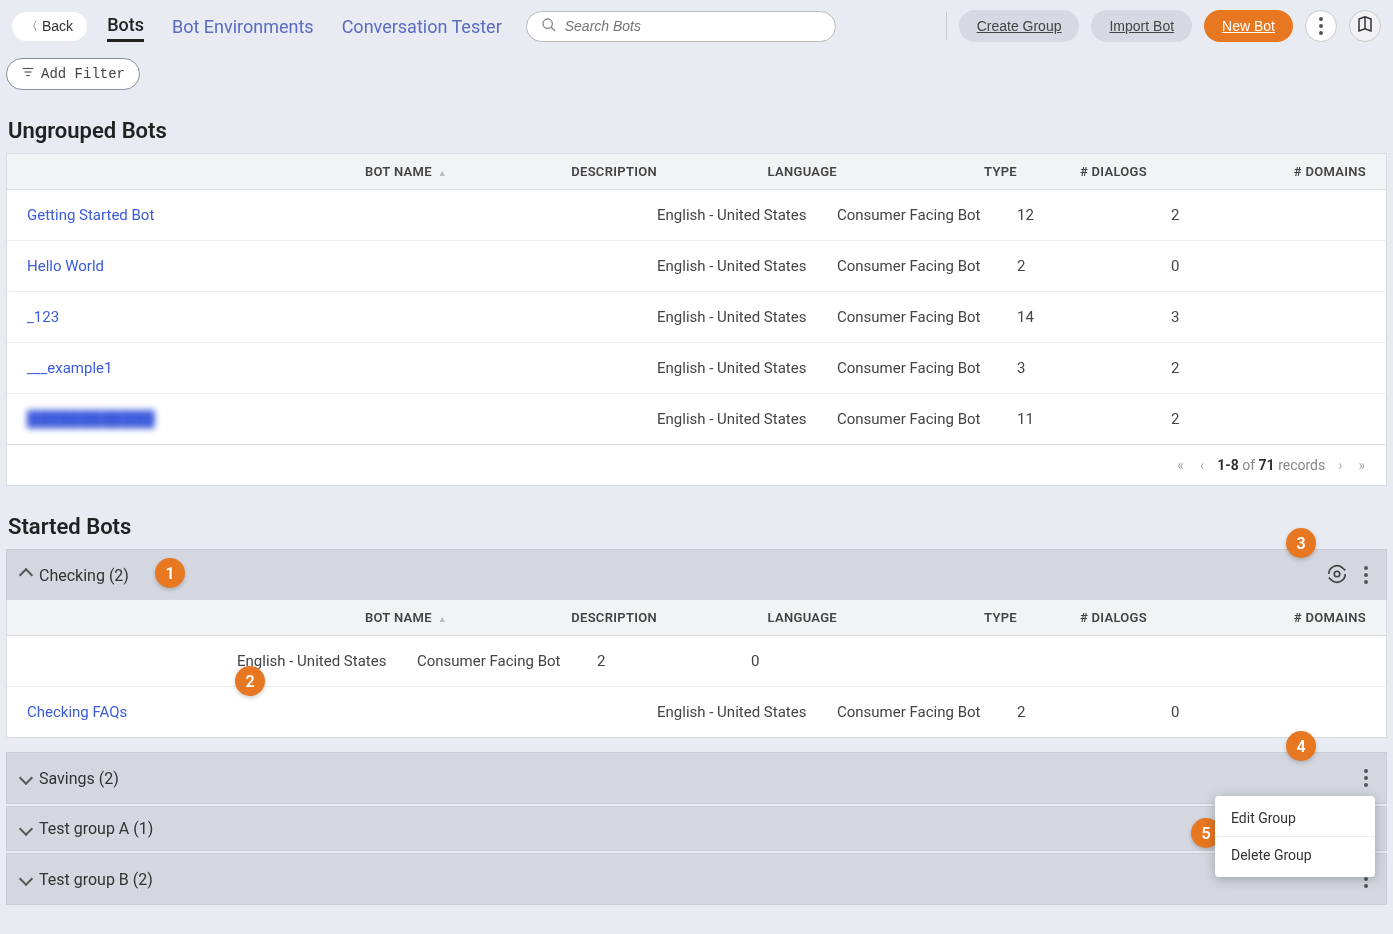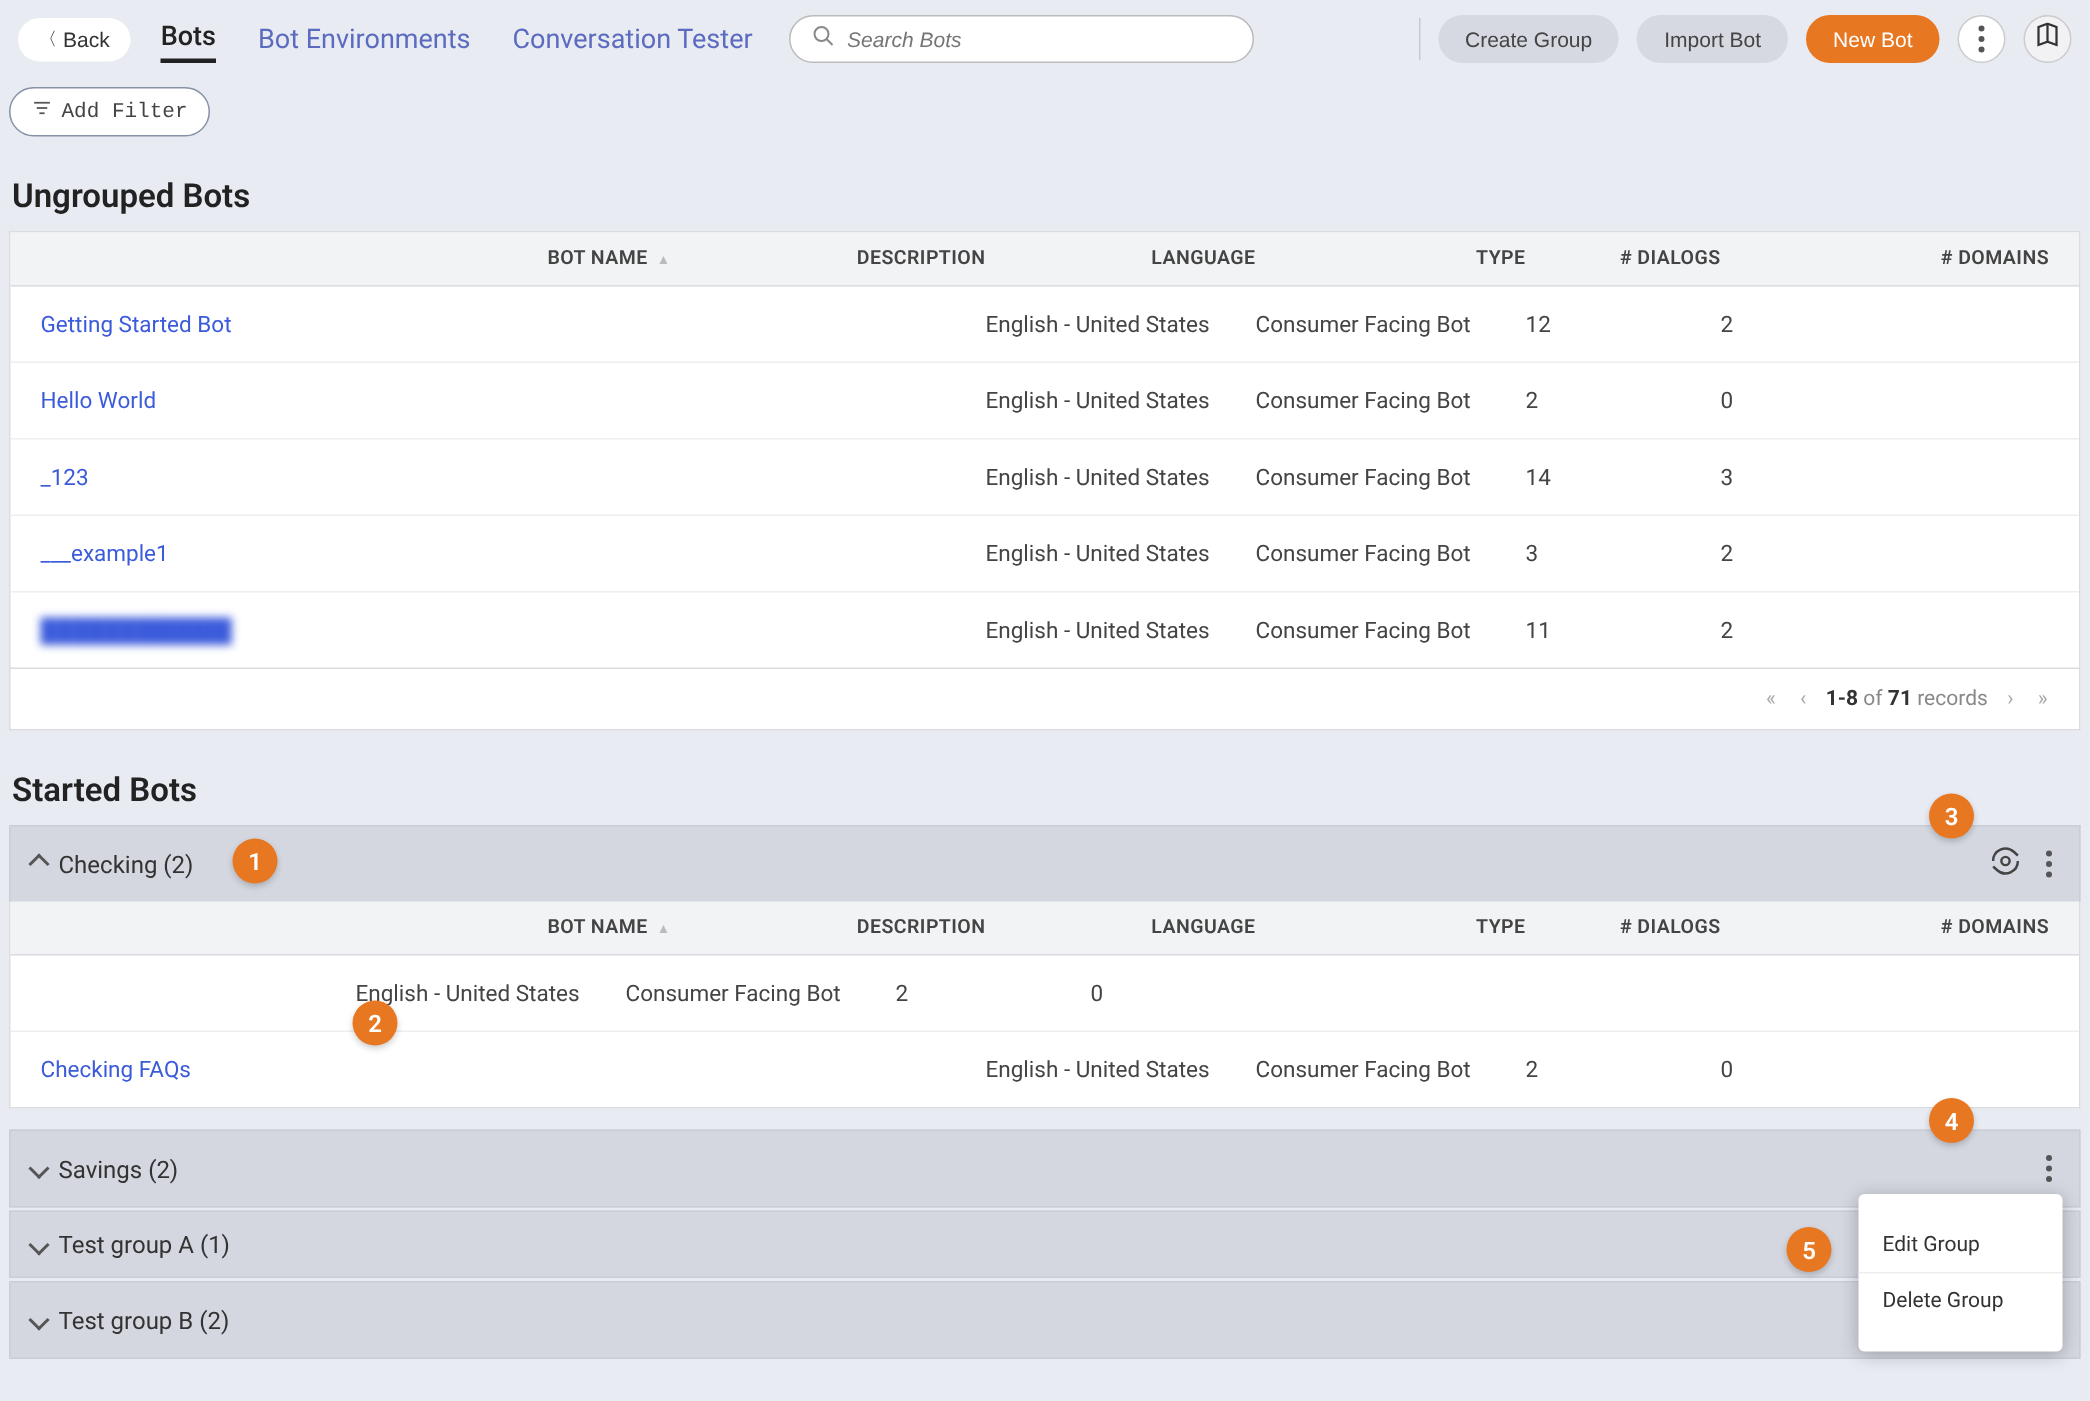--- a/index.html
+++ b/index.html
@@ -74,20 +74,21 @@
       background: #c5c9d4;
     }
     .pill-btn {
       border: none;
       border-radius: 18px;
       padding: 8px 18px;
       font-size: 14px;
       cursor: pointer;
       color: #444;
       background: #d6d9e1;
+      text-decoration: underline;
     }
     .pill-btn.primary {
       background: #e87722;
       color: #fff;
       font-weight: 500;
     }
     .icon-btn {
       width: 32px;
       height: 32px;
       border-radius: 50%;
@@ -134,21 +135,21 @@
       font-weight: 600;
       color: #444;
       letter-spacing: 0.3px;
       text-align: right;
     }
     .col-name { flex: 0 0 420px; }
     .col-desc { flex: 0 0 210px; }
     .col-lang { flex: 0 0 180px; }
     .col-type { flex: 0 0 180px; }
     .col-dialogs { flex: 0 0 130px; }
-    .col-domains { flex: 1; }
+    .col-domains { flex: 1; margin-left: 24px; }
     .trow {
       display: flex;
       padding: 16px 20px;
       border-bottom: 1px solid #eceef1;
       align-items: flex-start;
       font-size: 15px;
       color: #444;
     }
     .trow:last-child { border-bottom: none; }
     .bot-link {
@@ -247,22 +248,22 @@
       background: #555;
       border-radius: 50%;
     }
     .popup {
       position: absolute;
       right: 18px;
       top: 796px;
       background: #fff;
       border-radius: 4px;
       box-shadow: 0 2px 12px rgba(0,0,0,0.25);
-      padding: 16px 0;
-      width: 136px;
+      padding: 4px 0;
+      width: 160px;
       z-index: 100;
     }
     .popup-item {
       padding: 10px 16px;
       font-size: 14px;
       color: #333;
       cursor: pointer;
     }
     .popup-item:first-child { border-bottom: 1px solid #eee; }
     .sort-indicator {

